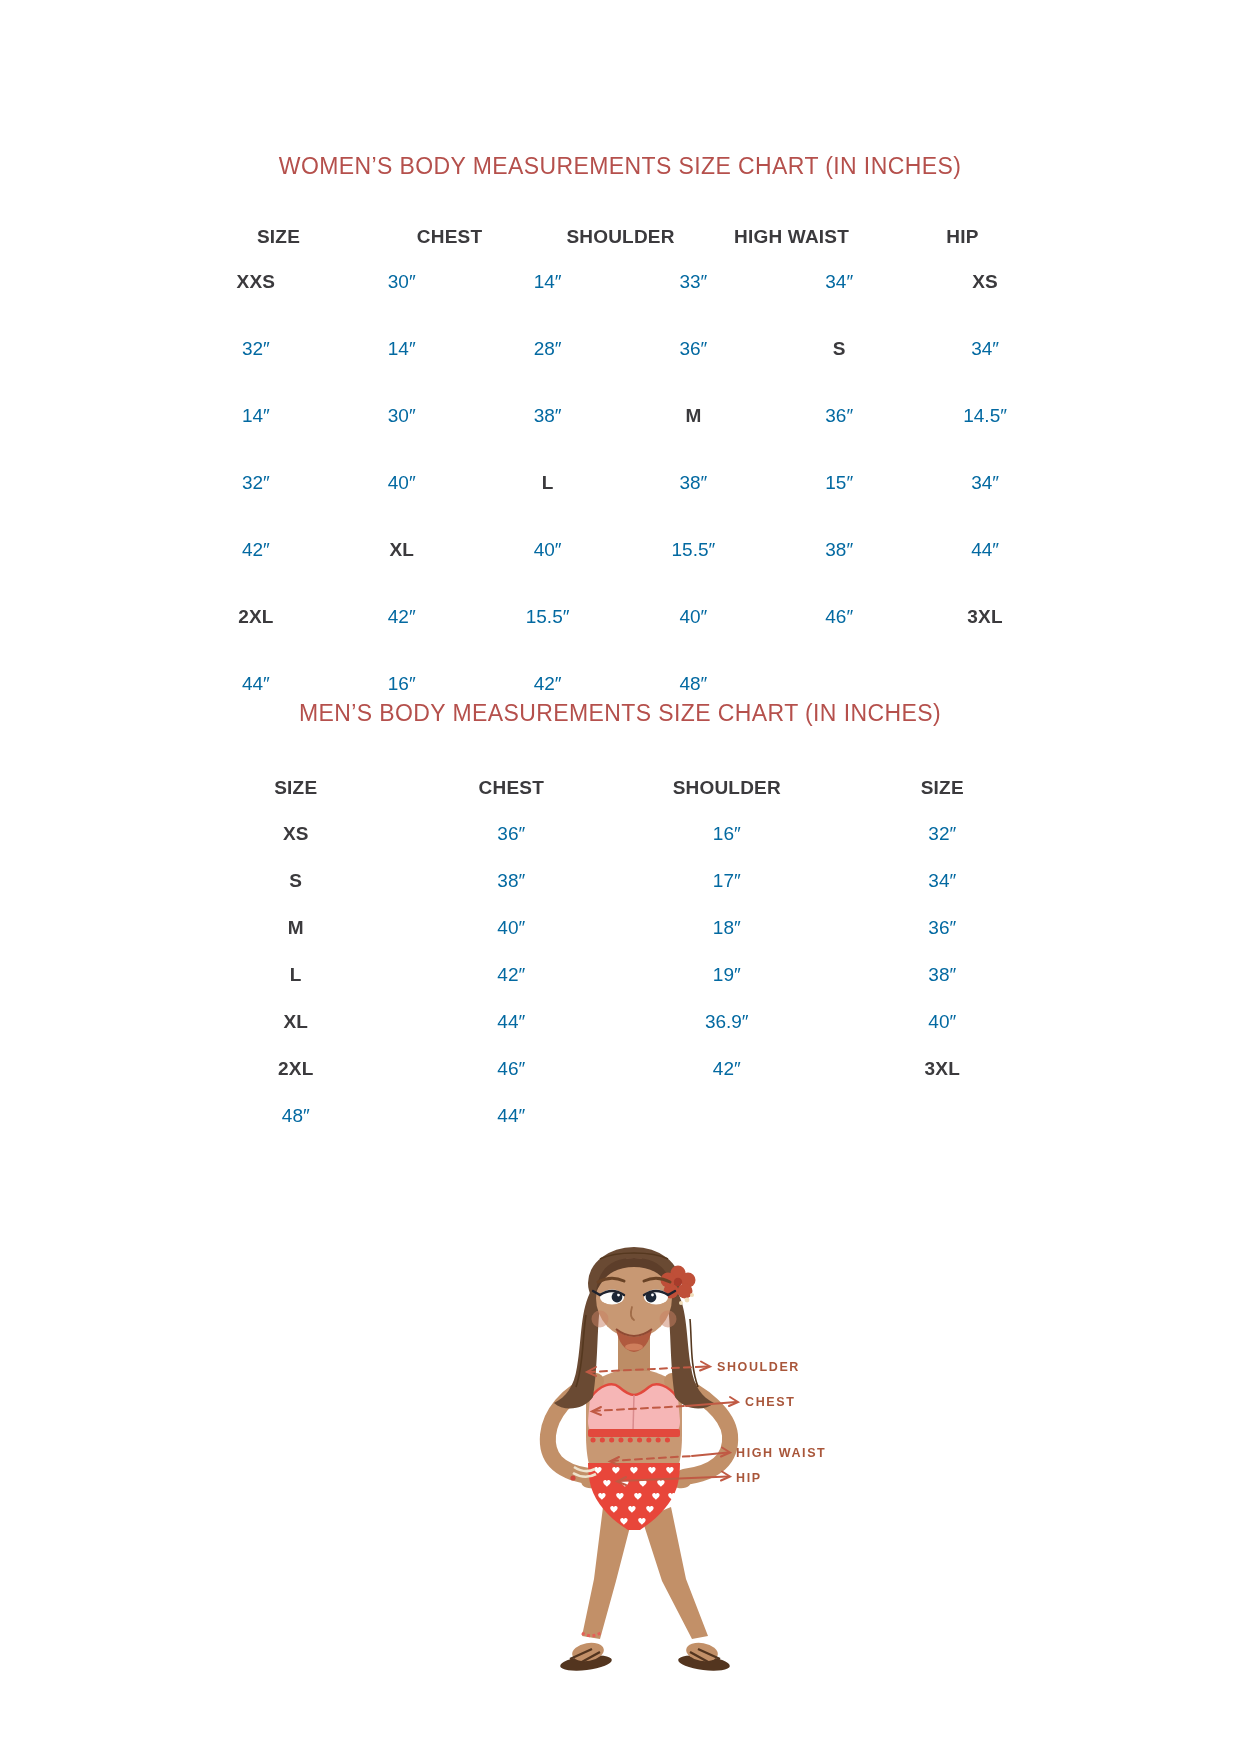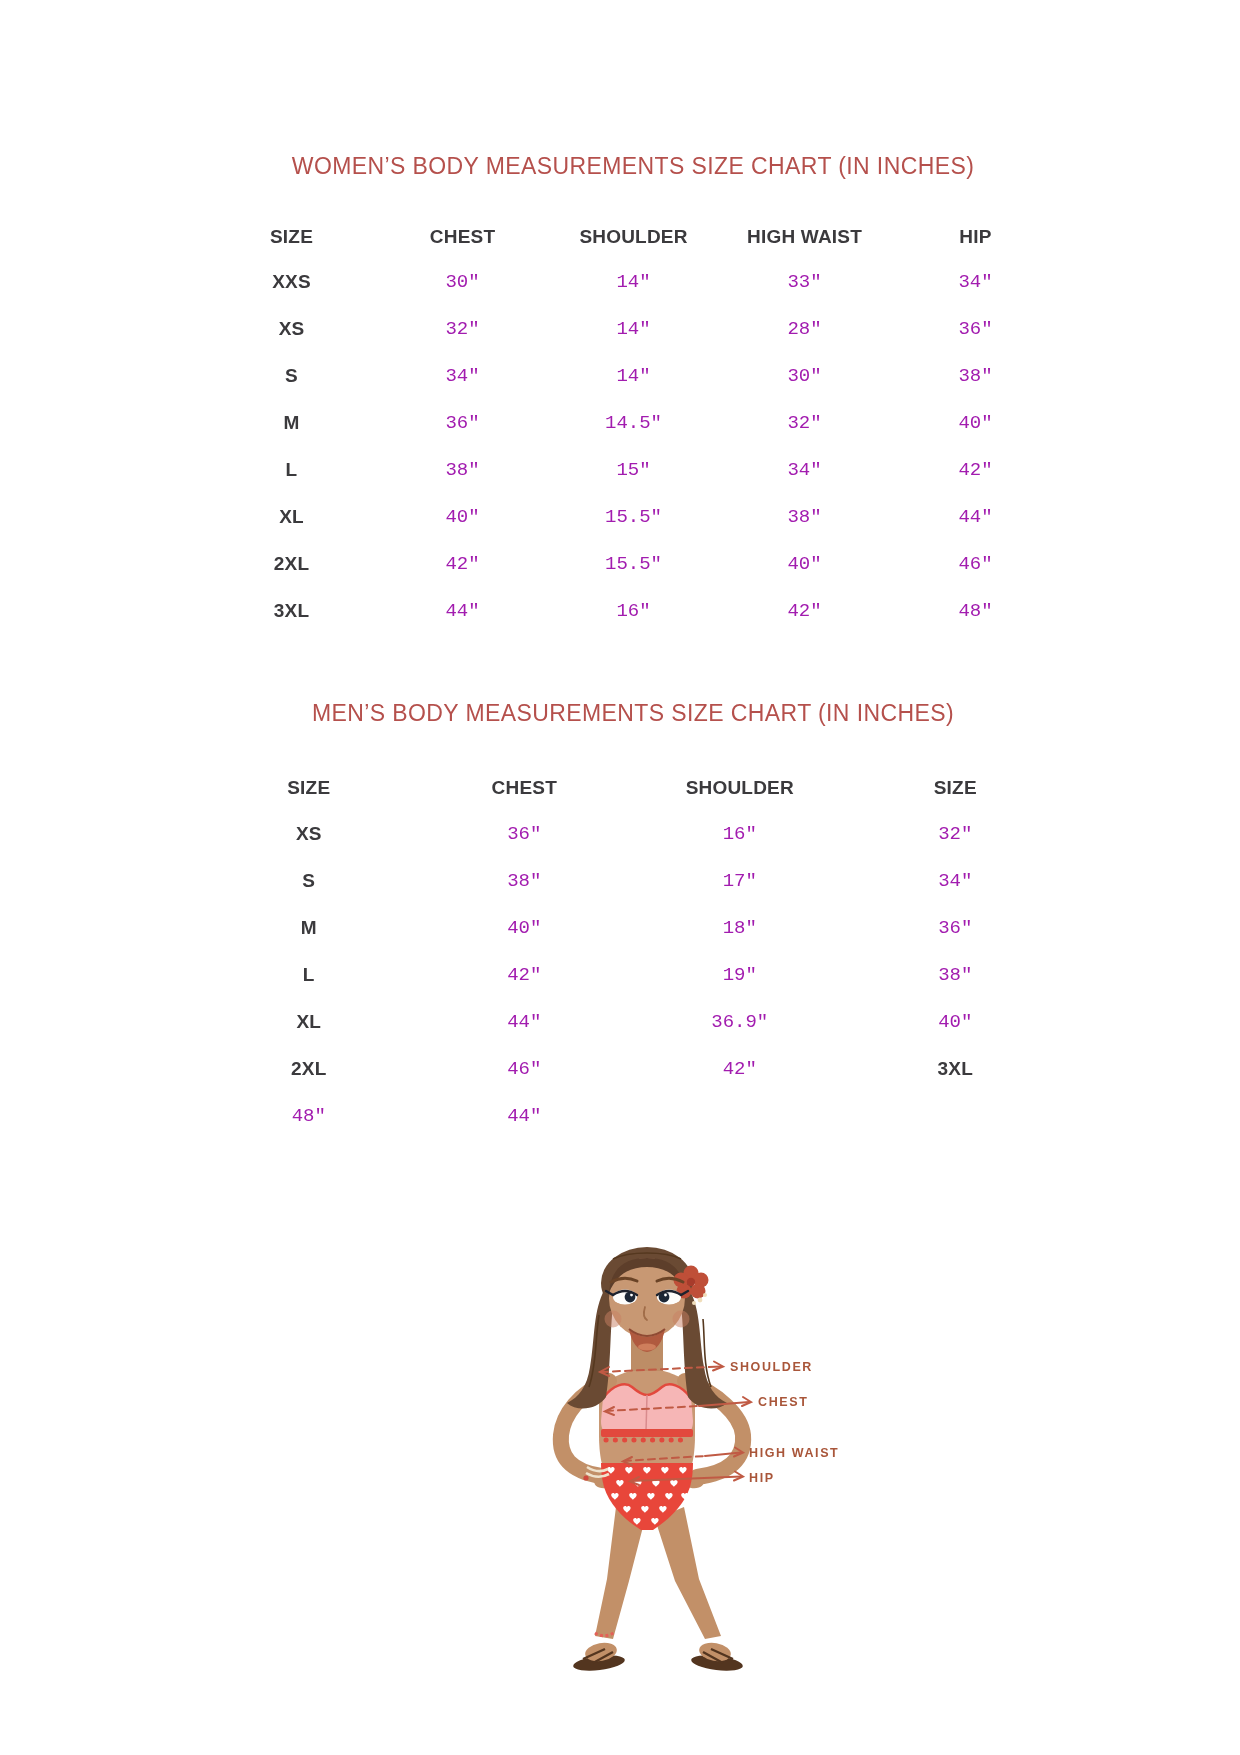--- a/index.html
+++ b/index.html
@@ -1,35 +1,35 @@
 <!DOCTYPE html>
 <html><head>
 <meta charset="utf-8">
 <style>
   html,body{margin:0;padding:0;background:#ffffff;}
   .page{
     position:relative;width:1084px;height:1755px;background:#ffffff;
-    font-family:"Liberation Sans",sans-serif;overflow:hidden;margin-left:13px;
+    font-family:"Liberation Sans",sans-serif;overflow:hidden;
   }
   .chart-title{
     position:absolute;left:0;width:1240px;text-align:center;
     font-size:23px;letter-spacing:.4px;font-weight:400;line-height:28px;
     color:#b5504c;
   }
   #women-title{top:152px;}
   #men-title{top:699px;}
   .grid{position:absolute;display:grid;text-align:center;}
   #women-head{left:193px;top:222px;width:855px;grid-template-columns:repeat(5,1fr);height:30px;}
-  #women-body{left:193px;top:258px;width:855px;grid-template-columns:repeat(5,1fr);grid-auto-rows:47px;}
+  #women-body{left:193px;top:258px;width:855px;grid-template-columns:repeat(6,1fr);grid-auto-rows:47px;gap:20px;}
   #men-head{left:188px;top:773px;width:862px;grid-template-columns:repeat(4,1fr);height:30px;}
   #men-body{left:188px;top:810px;width:862px;grid-template-columns:repeat(4,1fr);grid-auto-rows:47px;}
   .cell{display:flex;align-items:center;justify-content:center;font-size:19px;white-space:nowrap;}
   .th{font-weight:bold;color:#3b3a3d;letter-spacing:.2px;}
   .size{font-weight:bold;color:#3b3a3d;letter-spacing:.2px;}
-  .val{font-weight:400;color:#a21caf;font-family:Liberation Mono, monospace;}
+  .val{font-weight:400;color:#0369a1;}
   #figure-wrap{position:absolute;left:440px;top:1235px;width:420px;height:470px;}
   .hand-label{
     font-family:"Liberation Sans",sans-serif;font-size:12.5px;letter-spacing:1.6px;
     fill:#a9563a;font-weight:bold;
   }
 </style>
 </head>
 <body>
 
 <div class="page">

